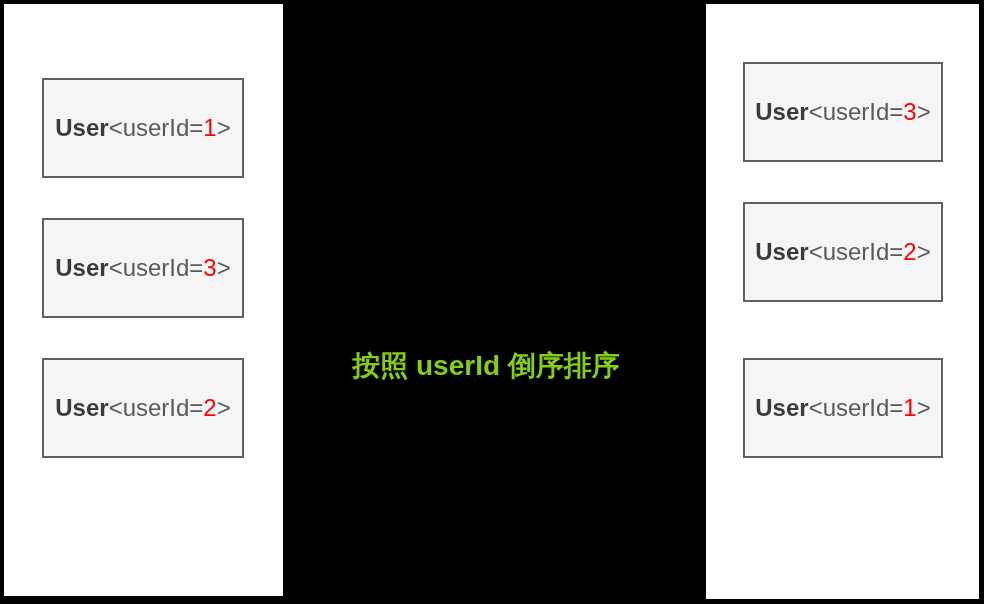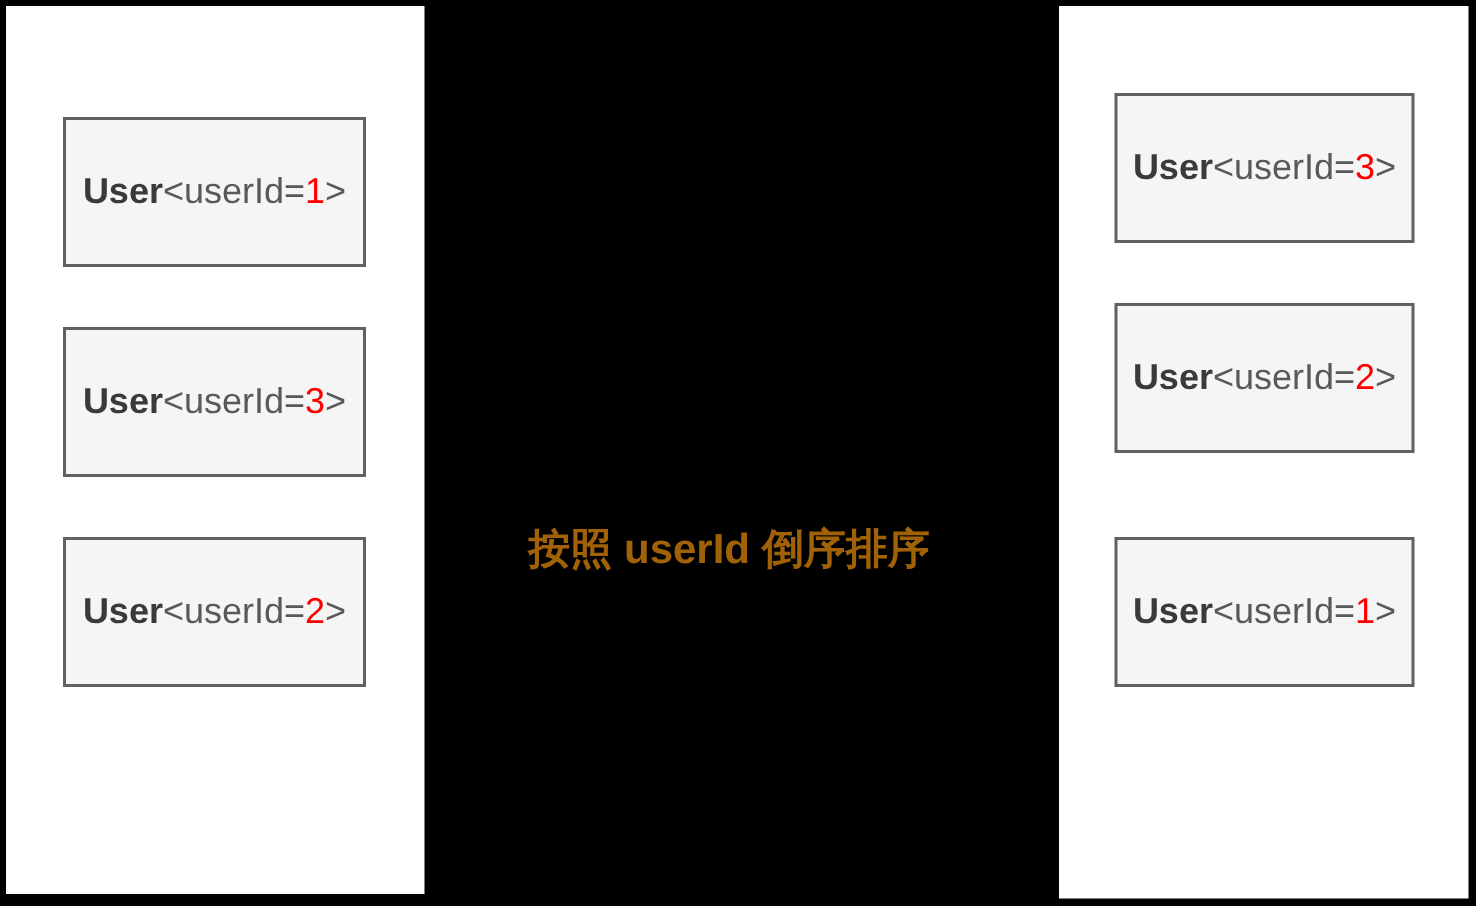--- a/index.html
+++ b/index.html
@@ -42,21 +42,21 @@
   .ubox .type  { font-weight: bold; color: #3a3a3a; }
   .ubox .idnum { color: #ff0000; }
 
   .annotation {
     position: absolute;
     left: 283px; top: 349px; width: 406px;
     text-align: center;
     font-size: 28px;
     font-weight: bold;
     line-height: 34px;
-    color: #a16207;
+    color: #84cc16;
     white-space: nowrap;
   }
 </style>
 </head>
 <body>
 
 <div class="panel panel-left">
   <div class="ubox l1">
     <span class="type">User</span>
       <span class="attr">&lt;userId=</span>

